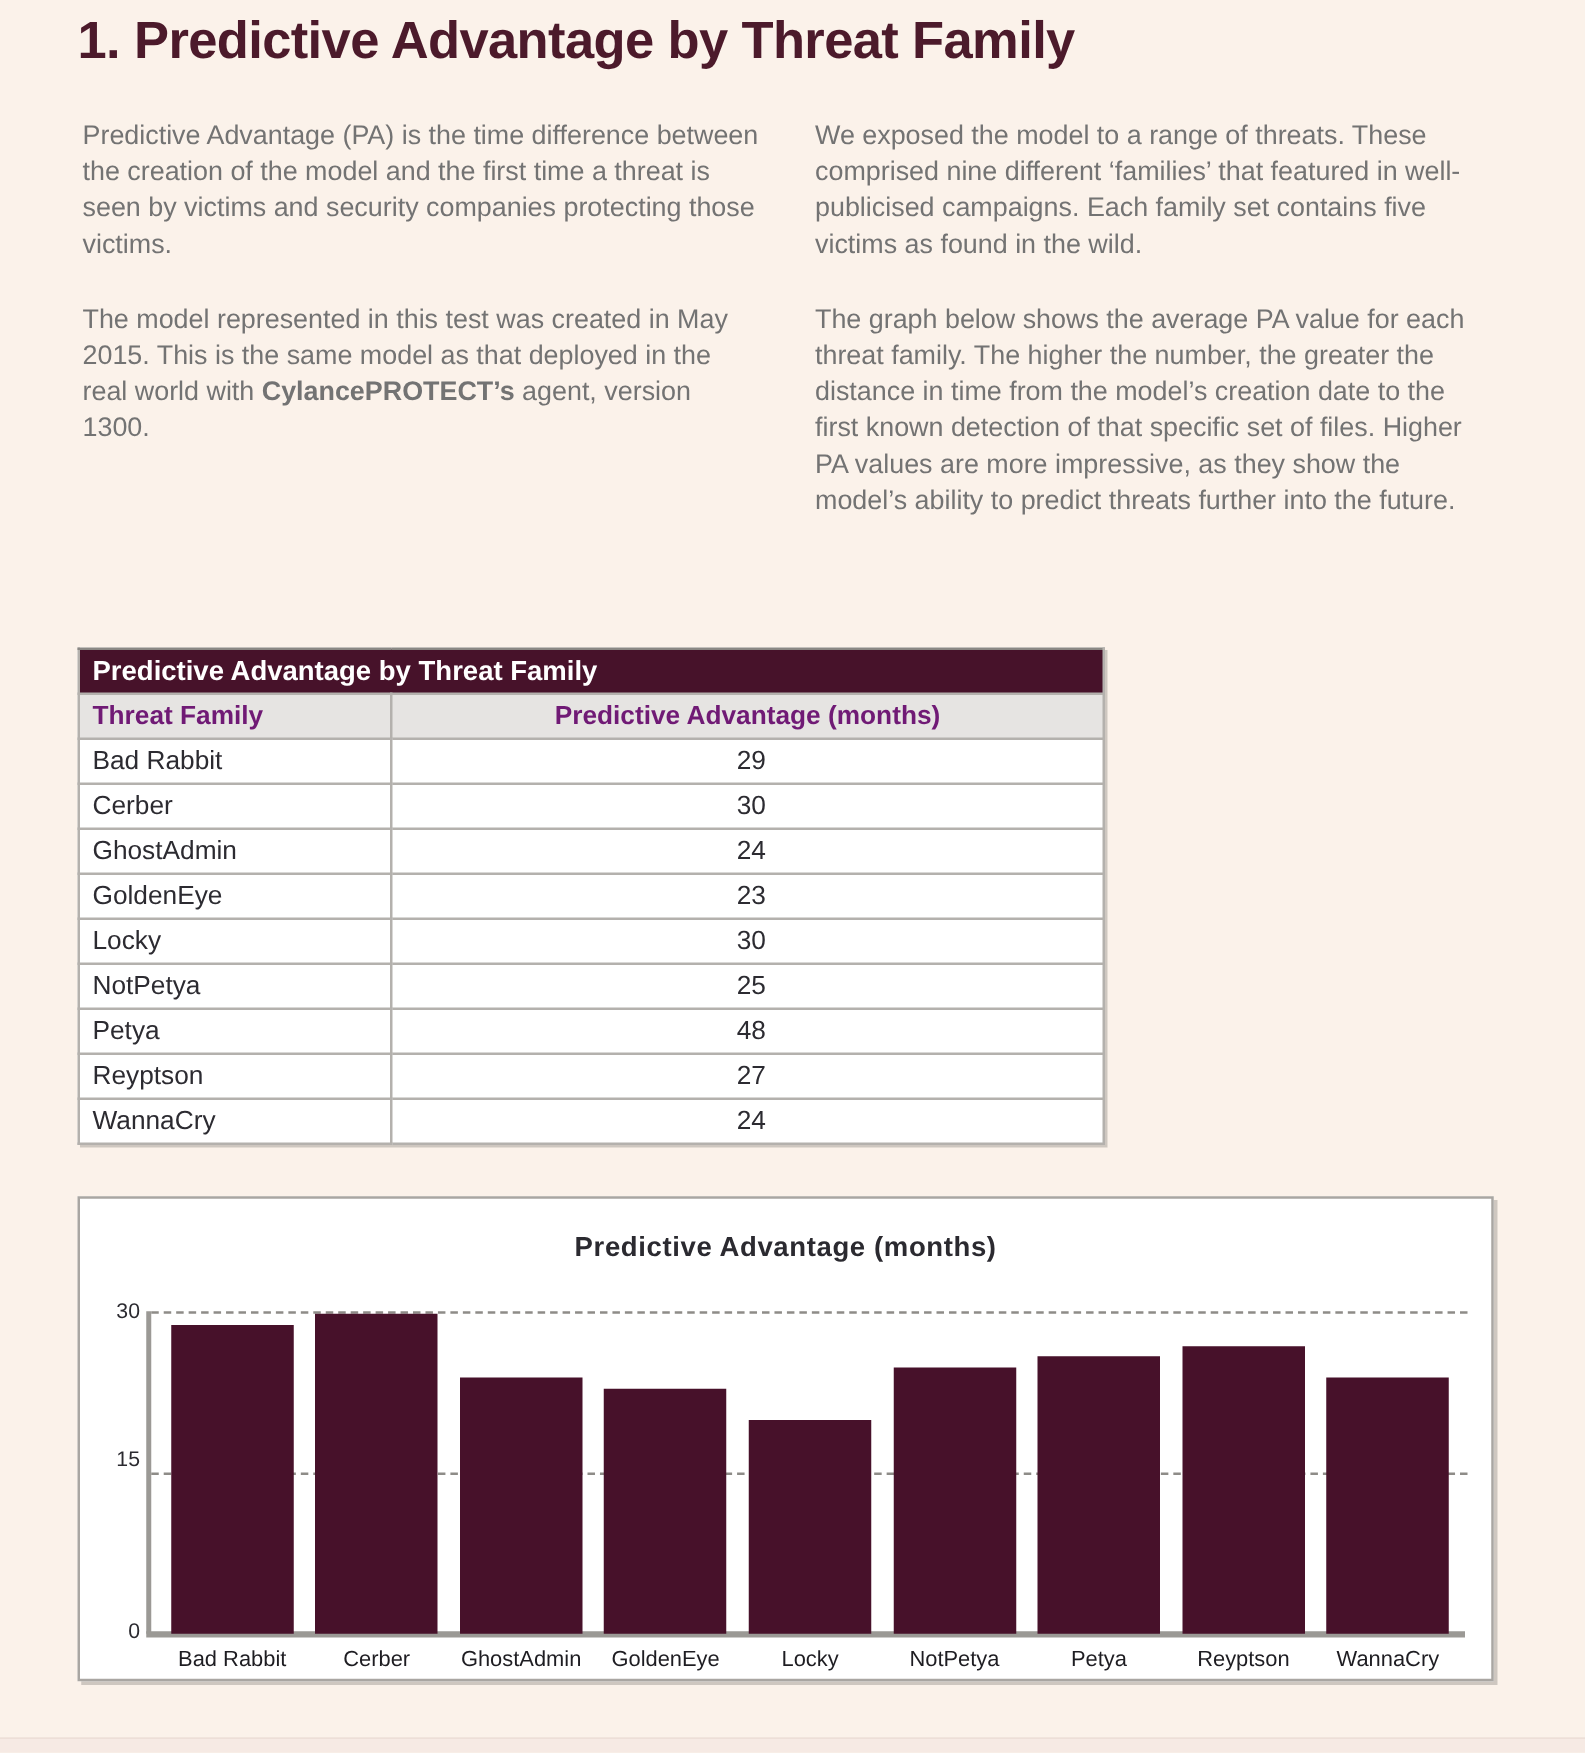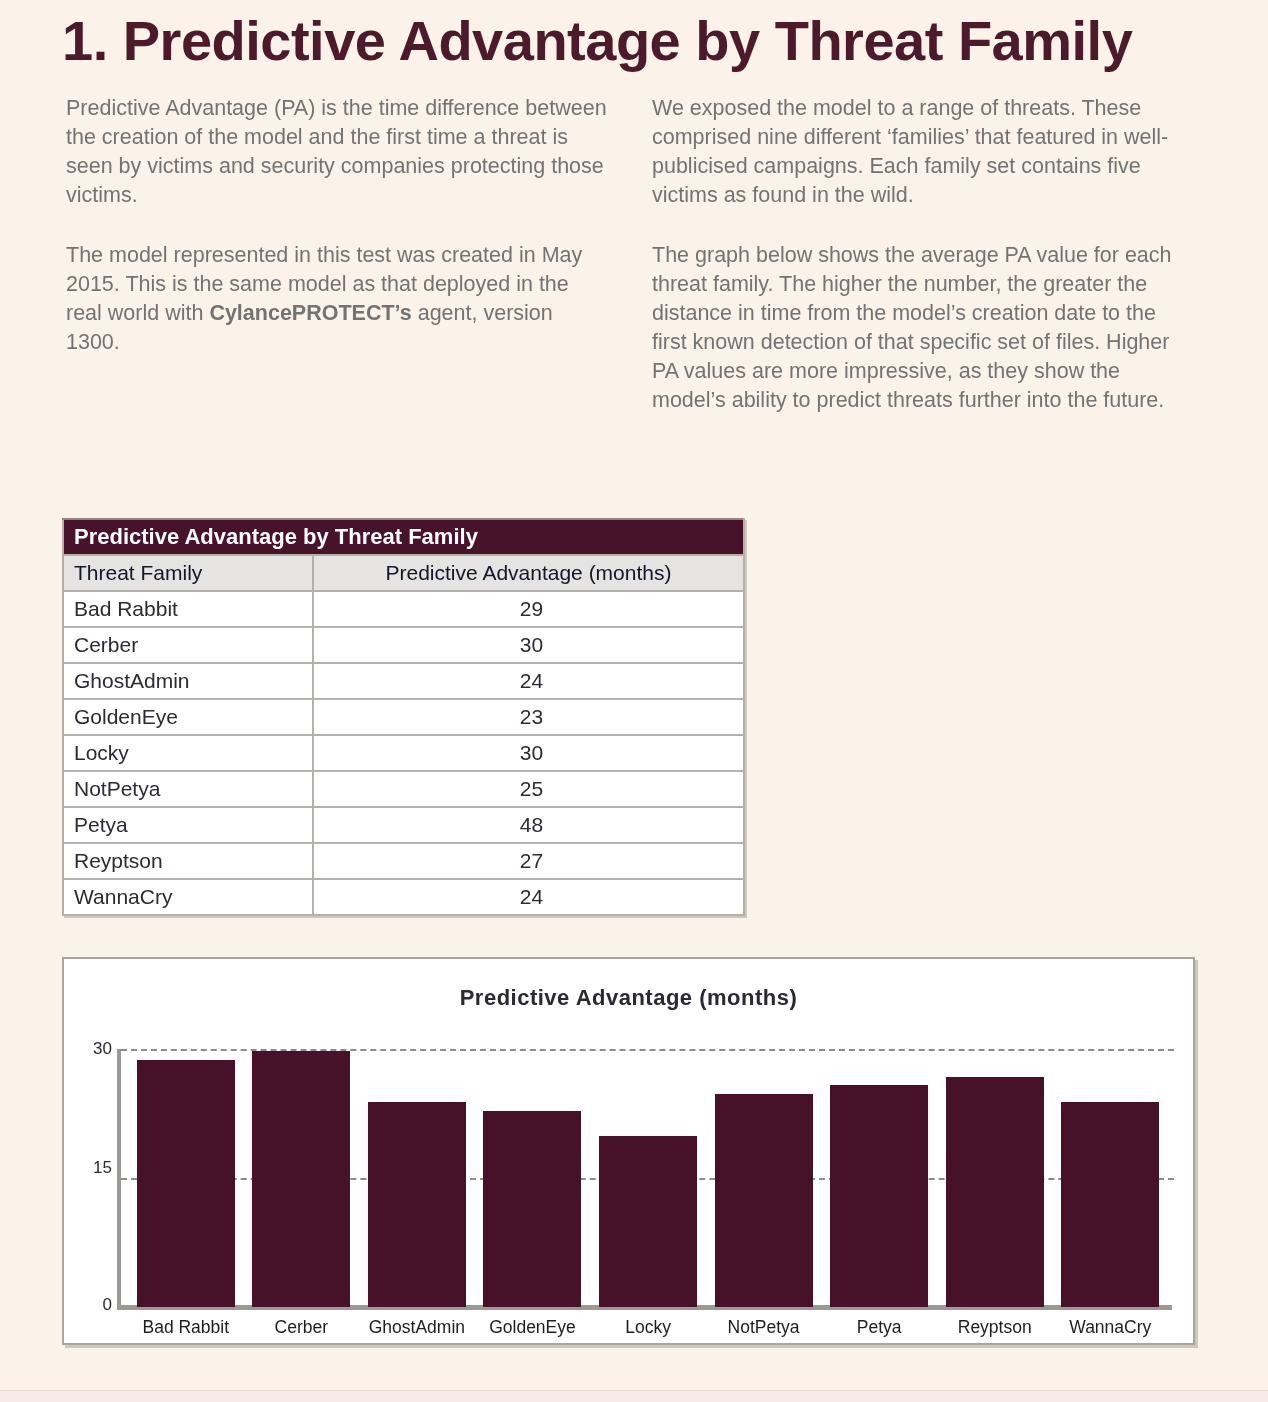--- a/index.html
+++ b/index.html
@@ -10,61 +10,61 @@
     background: #fbf2ea;
     font-family: "Liberation Sans", sans-serif;
     color: #2c2b31;
     overflow: hidden;
   }
 
   
   .page-heading {
     position: absolute; left: 62px; top: 8px;
     margin: 0;
-    font-size: 56px; font-weight: bold; letter-spacing: -0.5px;
+    font-size: 42px; font-weight: bold; letter-spacing: -0.5px;
     color: #4c1a2b;
   }
 
   
   .col { position: absolute; top: 94px; width: 548px; }
   .col-left  { left: 62px; }
   .col-right { left: 648px; }
   .col p {
     margin: 0 0 31px 4px;
     font-size: 21.5px; line-height: 29px;
     color: #737373;
   }
   .col p b { font-weight: bold; }
 
   
   .data-table {
     position: absolute; left: 62px; top: 518px;
-    width: 683px;
+    width: 822px;
     border-collapse: collapse;
     background: #ffffff;
     box-shadow: 2px 2px 0 rgba(150,147,142,0.45);
   }
   .data-table th, .data-table td {
     border: 2px solid #b4b1ad;
     font-size: 21px;
     padding: 4px 10px;
     height: 36px;
   }
   .data-table .title-row th {
     background: #47122a;
     color: #ffffff;
     text-align: left;
     font-size: 22px;
     font-weight: bold;
     border-top-color: #8a8884;
   }
   .data-table .header-row th {
     background: #e6e4e2;
-    font-weight: normal;
-    color: #0f172a;
+    font-weight: bold;
+    color: #701a75;
   }
   .data-table .header-row th:first-child { text-align: left; width: 250px; }
   .data-table .header-row th:last-child  { text-align: center; }
   .data-table td.cell-family { text-align: left; }
   .data-table td.cell-months { text-align: center; padding-left: 16px; }
 
   
   .chart-box {
     position: absolute; left: 62px; top: 957px;
     width: 1133px; height: 388px;

